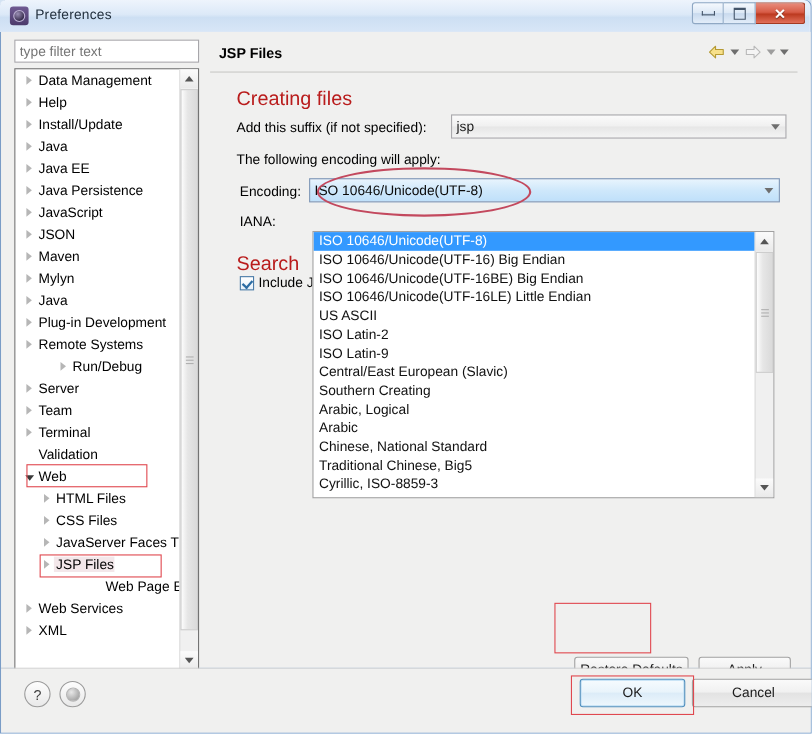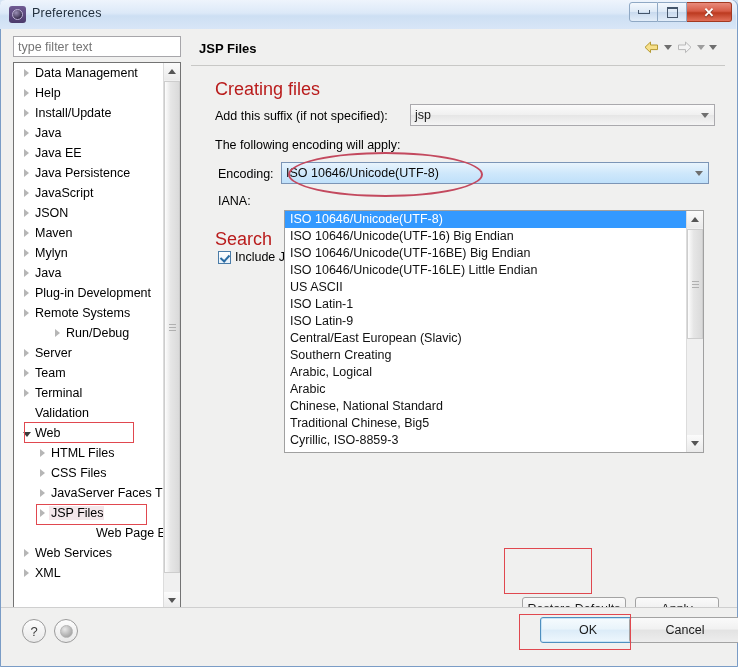--- a/index.html
+++ b/index.html
@@ -344,21 +344,20 @@
     background: linear-gradient(to bottom, #fafafa 0%, #f1f1f1 45%, #e3e3e3 52%, #ededed 100%);
     font-size: 12.5px;
     color: #1b1b1b;
     display: flex; align-items: center; justify-content: center;
     font-family: "Liberation Sans", sans-serif;
   }
   .btn.default {
     border: 1px solid #4f8fbf;
     box-shadow: inset 0 0 0 1px #c9e4f6;
     background: linear-gradient(to bottom, #f6fbfe 0%, #e9f4fb 45%, #dcecf8 52%, #eef7fd 100%);
-    margin-left: 13px;
   }
 
   .footer-rule {
     position: absolute;
     left: 1px; top: 607px;
     width: 736px; height: 1px;
     background: #cfcfcf;
   }
   .footer {
     position: absolute;
@@ -659,21 +658,21 @@
       <div class="btn" style="left:444px; top:563px; width:84px; height:24px;">Apply</div>
     </div>
 
     <div class="dropdown" style="left:283px; top:181px; width:420px; height:243px;">
       <div class="dd-list" id="dd-list">
           <div class="dd-item selected">ISO 10646/Unicode(UTF-8)</div>
           <div class="dd-item">ISO 10646/Unicode(UTF-16) Big Endian</div>
           <div class="dd-item">ISO 10646/Unicode(UTF-16BE) Big Endian</div>
           <div class="dd-item">ISO 10646/Unicode(UTF-16LE) Little Endian</div>
           <div class="dd-item">US ASCII</div>
-          <div class="dd-item">ISO Latin-1</div>
+          <div class="dd-item">ISO Latin-2</div>
           <div class="dd-item">ISO Latin-9</div>
           <div class="dd-item">Central/East European (Slavic)</div>
           <div class="dd-item">Southern Creating</div>
           <div class="dd-item">Arabic, Logical</div>
           <div class="dd-item">Arabic</div>
           <div class="dd-item">Chinese, National Standard</div>
           <div class="dd-item">Traditional Chinese, Big5</div>
           <div class="dd-item">Cyrillic, ISO-8859-3</div>
         </div>
       <div class="vsb" style="right:0; top:0; height:241px;">

